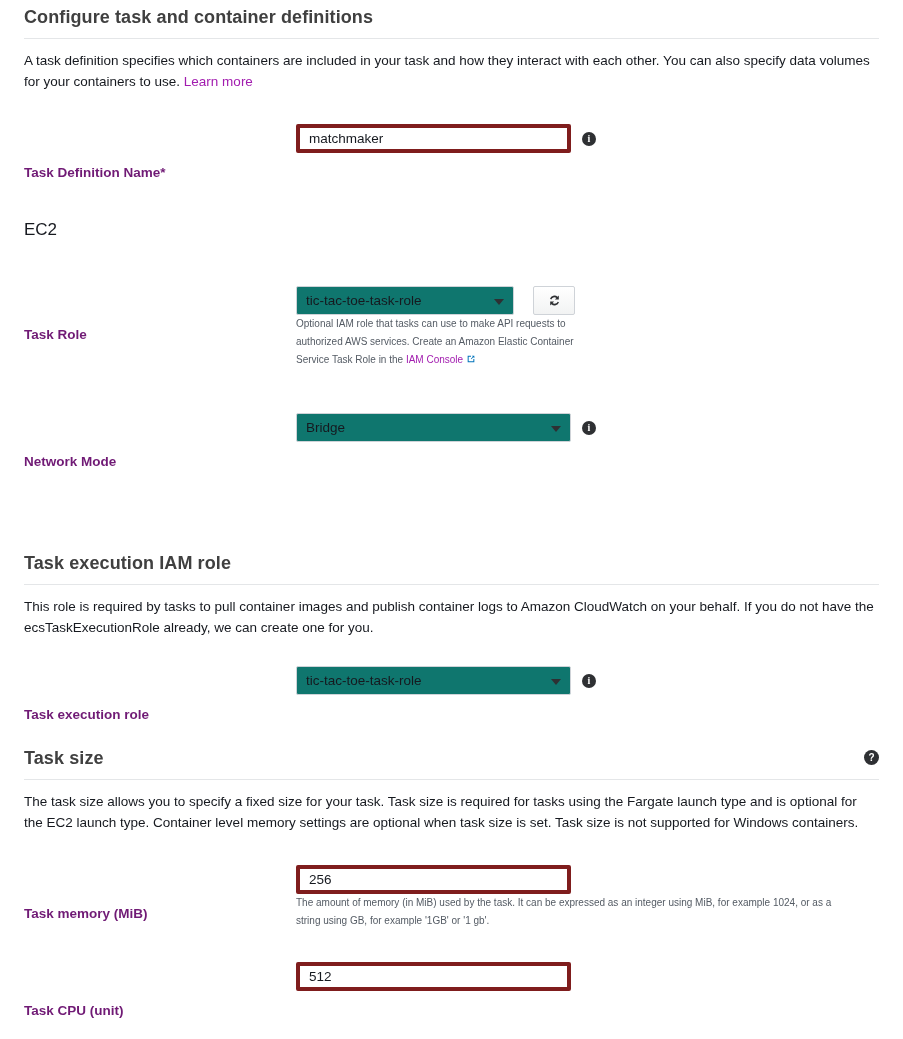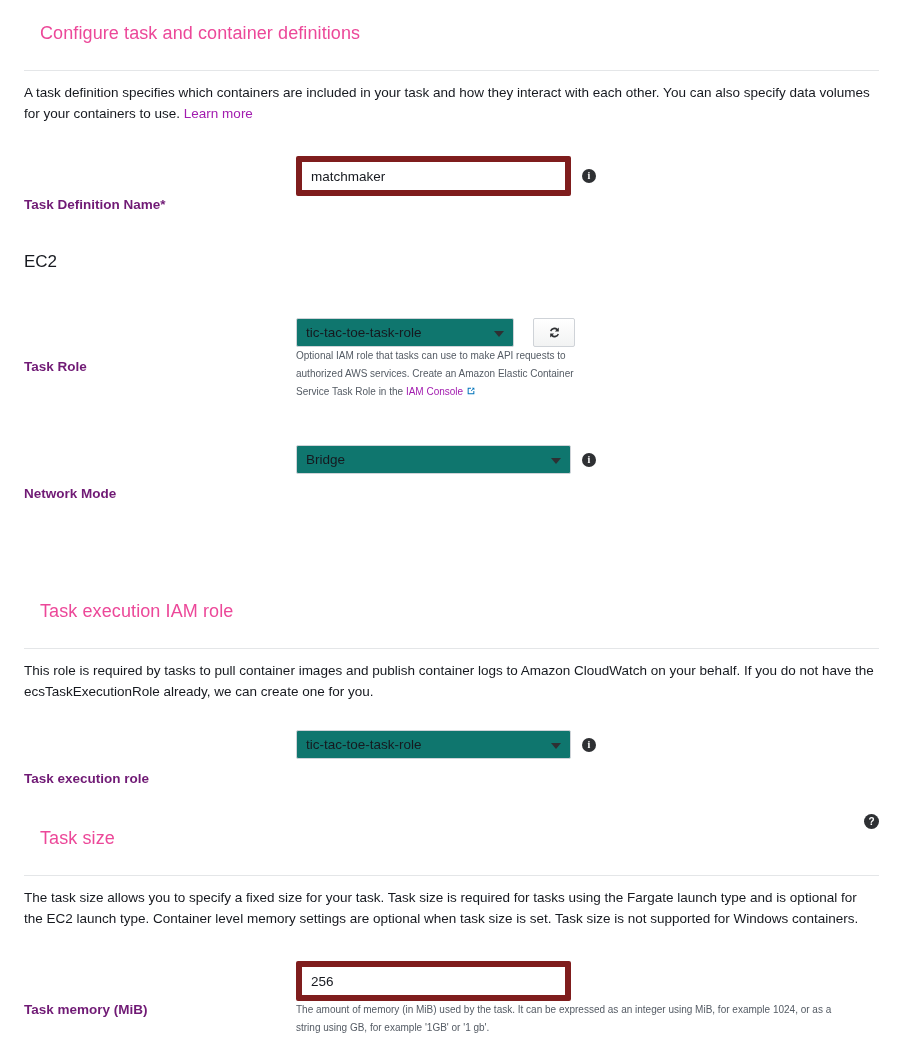--- a/index.html
+++ b/index.html
@@ -21,23 +21,23 @@
     padding: 0 24px;
   }
 
   
   .section-head {
     position: relative;
     padding-top: 6px;
   }
   .section-head h2 {
     font-size: 18px;
-    font-weight: 400;
-    color: #ec4899;
-    margin: 16px;
+    font-weight: 700;
+    color: #404040;
+    margin: 0;
     padding: 0 0 10px 0;
     line-height: 22px;
     letter-spacing: 0.1px;
   }
   .section-head .rule {
     height: 1px;
     background: #e4e6e8;
     width: 100%;
   }
   .help-circle {
@@ -90,22 +90,22 @@
   .field {
     flex: 1;
     min-width: 0;
   }
   .control-line {
     display: flex;
     align-items: center;
   }
 
   input.text-input {
-    height: 40px;
-    border: 6px solid #7f1d1d;
+    height: 29px;
+    border: 4px solid #7f1d1d;
     border-radius: 2px;
     background: #ffffff;
     font-family: "Liberation Sans", sans-serif;
     font-size: 13.5px;
     color: #16191f;
     padding: 0 9px;
     outline: none;
   }
   .w-input { width: 275px; }
 

